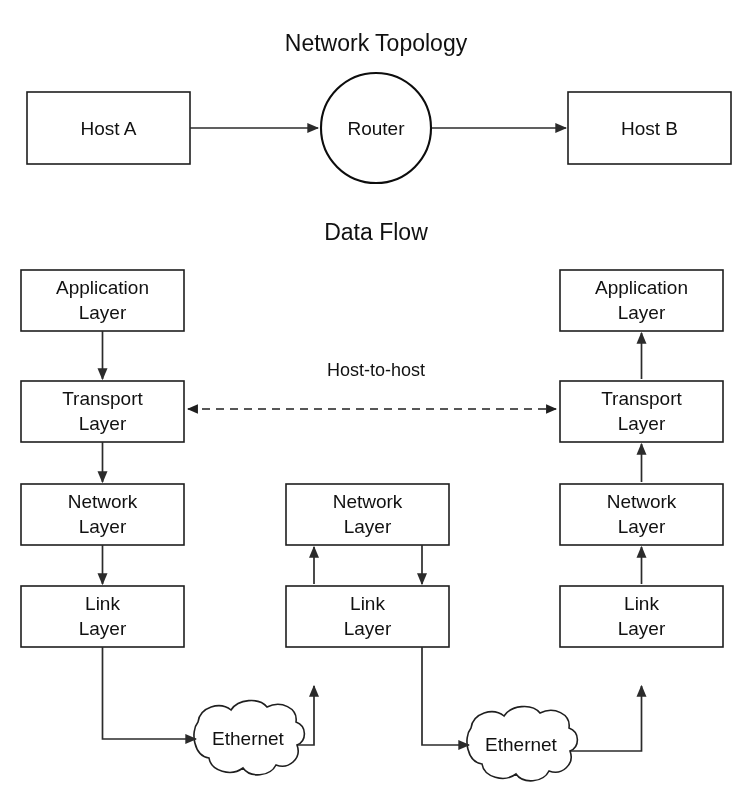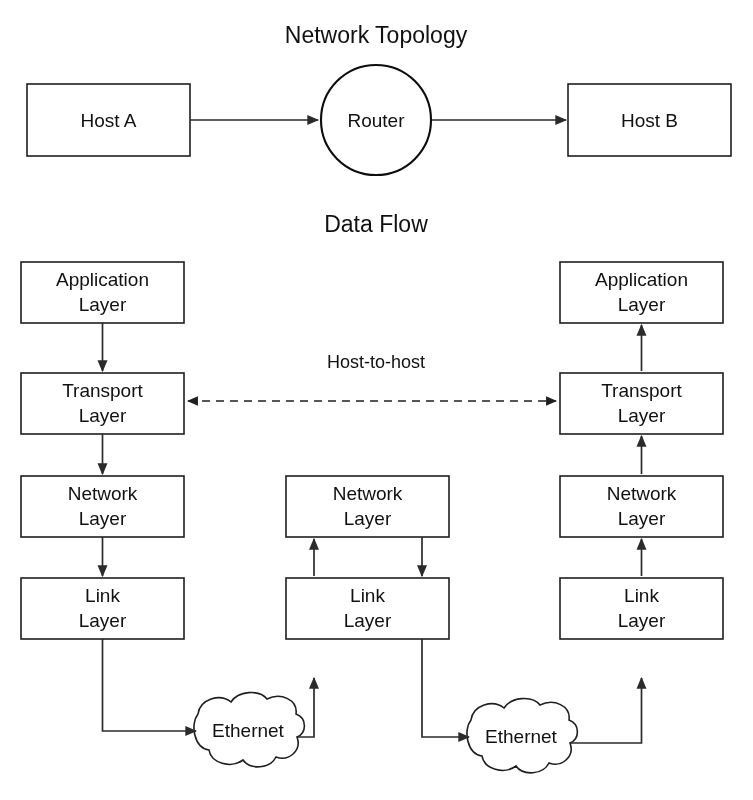--- a/index.html
+++ b/index.html
@@ -11,20 +11,21 @@
     width: 753px;
     height: 800px;
     font-family: "Liberation Sans", sans-serif;
     color: #1a1a1a;
     overflow: hidden;
   }
   #diagram-root {
     position: relative;
     width: 753px;
     height: 574px;
+    margin-top: 8px;
   }
   svg.canvas {
     position: absolute;
     top: 0;
     left: 0;
     width: 753px;
     height: 800px;
   }
   text {
     font-family: "Liberation Sans", sans-serif;

